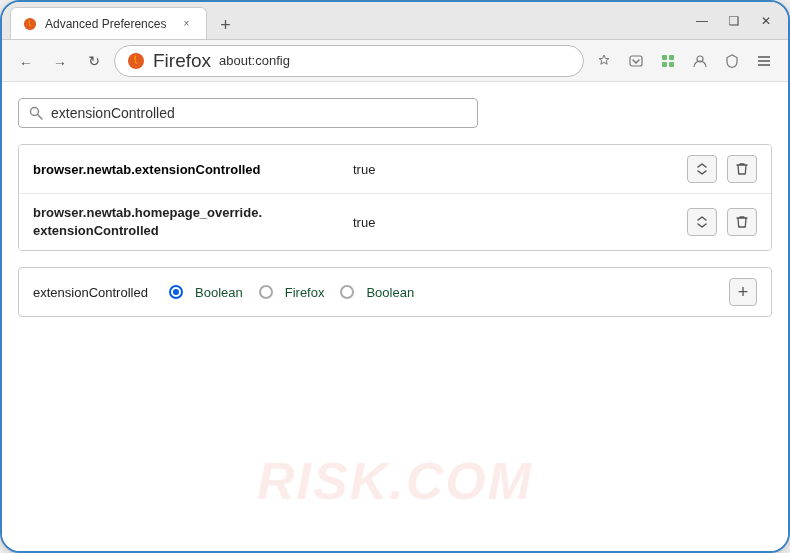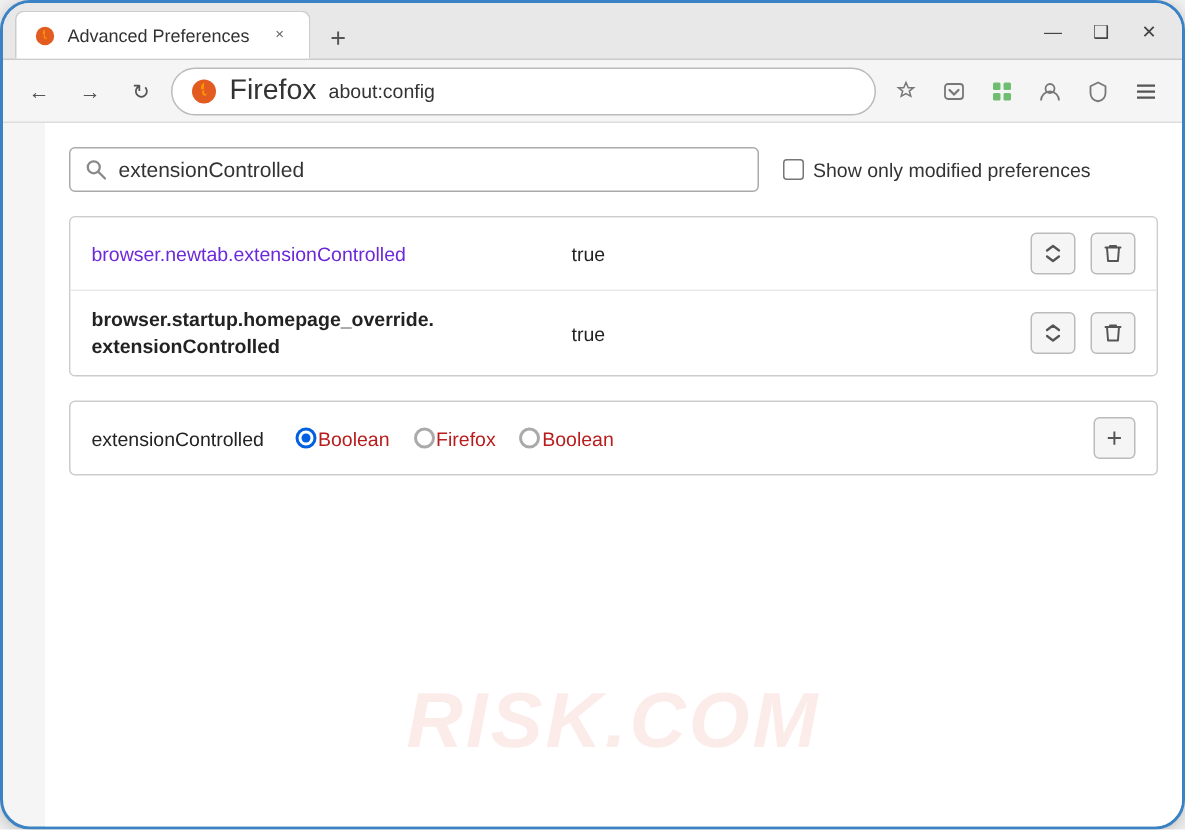--- a/index.html
+++ b/index.html
@@ -193,21 +193,20 @@
       font-size: 16px;
     }
 
     
     .page-content {
       flex: 1;
       background: #ffffff;
       padding: 16px;
       position: relative;
       overflow: hidden;
-      margin-left: 28px;
     }
 
     
     .watermark {
       position: absolute;
       bottom: 40px;
       left: 50%;
       transform: translateX(-50%);
       font-size: 52px;
       font-weight: 900;
@@ -279,22 +278,22 @@
       background: #fff;
       min-height: 42px;
     }
 
     .result-row:last-child {
       border-bottom: none;
     }
 
     .pref-name {
       font-size: 13px;
-      font-weight: 400;
-      color: #6d28d9;
+      font-weight: 700;
+      color: #000000;
       flex: 0 0 320px;
     }
 
     .pref-name-two-line {
       font-size: 13px;
       font-weight: 700;
       color: #222;
       flex: 0 0 320px;
       line-height: 1.4;
     }
@@ -347,23 +346,23 @@
     .radio-group {
       display: flex;
       align-items: center;
       gap: 16px;
       flex: 1;
     }
 
     .radio-option {
       display: flex;
       align-items: center;
-      gap: 1px;
-      font-size: 13px;
-      color: #b91c1c;
+      gap: 12px;
+      font-size: 13px;
+      color: #14532d;
       cursor: pointer;
     }
 
     .radio-circle {
       width: 14px;
       height: 14px;
       border-radius: 50%;
       border: 2px solid #aaa;
       display: flex;
       align-items: center;
@@ -489,24 +488,20 @@
 
     <div class="search-row">
       <div class="pref-search-box">
         <svg width="14" height="14" viewBox="0 0 14 14" fill="none">
           <circle cx="5.5" cy="5.5" r="4" stroke="#888" stroke-width="1.5"></circle>
           <line x1="8.5" y1="8.5" x2="13" y2="13" stroke="#888" stroke-width="1.5" stroke-linecap="round"></line>
         </svg>
         <input class="pref-search-input" type="text" value="extensionControlled" style="">
       </div>
 
-      <label class="show-modified-label">
-        <input type="checkbox" class="show-modified-checkbox" style="">
-        <span>Show only modified preferences</span>
-      </label>
     </div>
 
     <div class="results-table">
 
       <div class="result-row">
         <span class="pref-name">browser.newtab.extensionControlled</span>
         <span class="pref-value">true</span>
         <div class="pref-actions">
           <div class="action-btn">
             <svg width="14" height="14" viewBox="0 0 14 14" fill="none">
@@ -517,21 +512,21 @@
           <div class="action-btn">
             <svg width="12" height="14" viewBox="0 0 12 14" fill="none">
               <path d="M1 3h10M4 3V2h4v1M2 3l.7 9h6.6L10 3" stroke="#555" stroke-width="1.3" stroke-linecap="round" stroke-linejoin="round"></path>
             </svg>
           </div>
         </div>
       </div>
 
       <div class="result-row">
         <div class="pref-name-two-line">
-          <span>browser.startup.homepage_override.</span><br>
+          <span>browser.newtab.homepage_override.</span><br>
           <span>extensionControlled</span>
         </div>
         <span class="pref-value">true</span>
         <div class="pref-actions">
           <div class="action-btn">
             <svg width="14" height="14" viewBox="0 0 14 14" fill="none">
               <path d="M3 5l4-3 4 3" stroke="#555" stroke-width="1.5" stroke-linecap="round" stroke-linejoin="round" fill="none"></path>
               <path d="M11 9l-4 3-4-3" stroke="#555" stroke-width="1.5" stroke-linecap="round" stroke-linejoin="round" fill="none"></path>
             </svg>
           </div>

